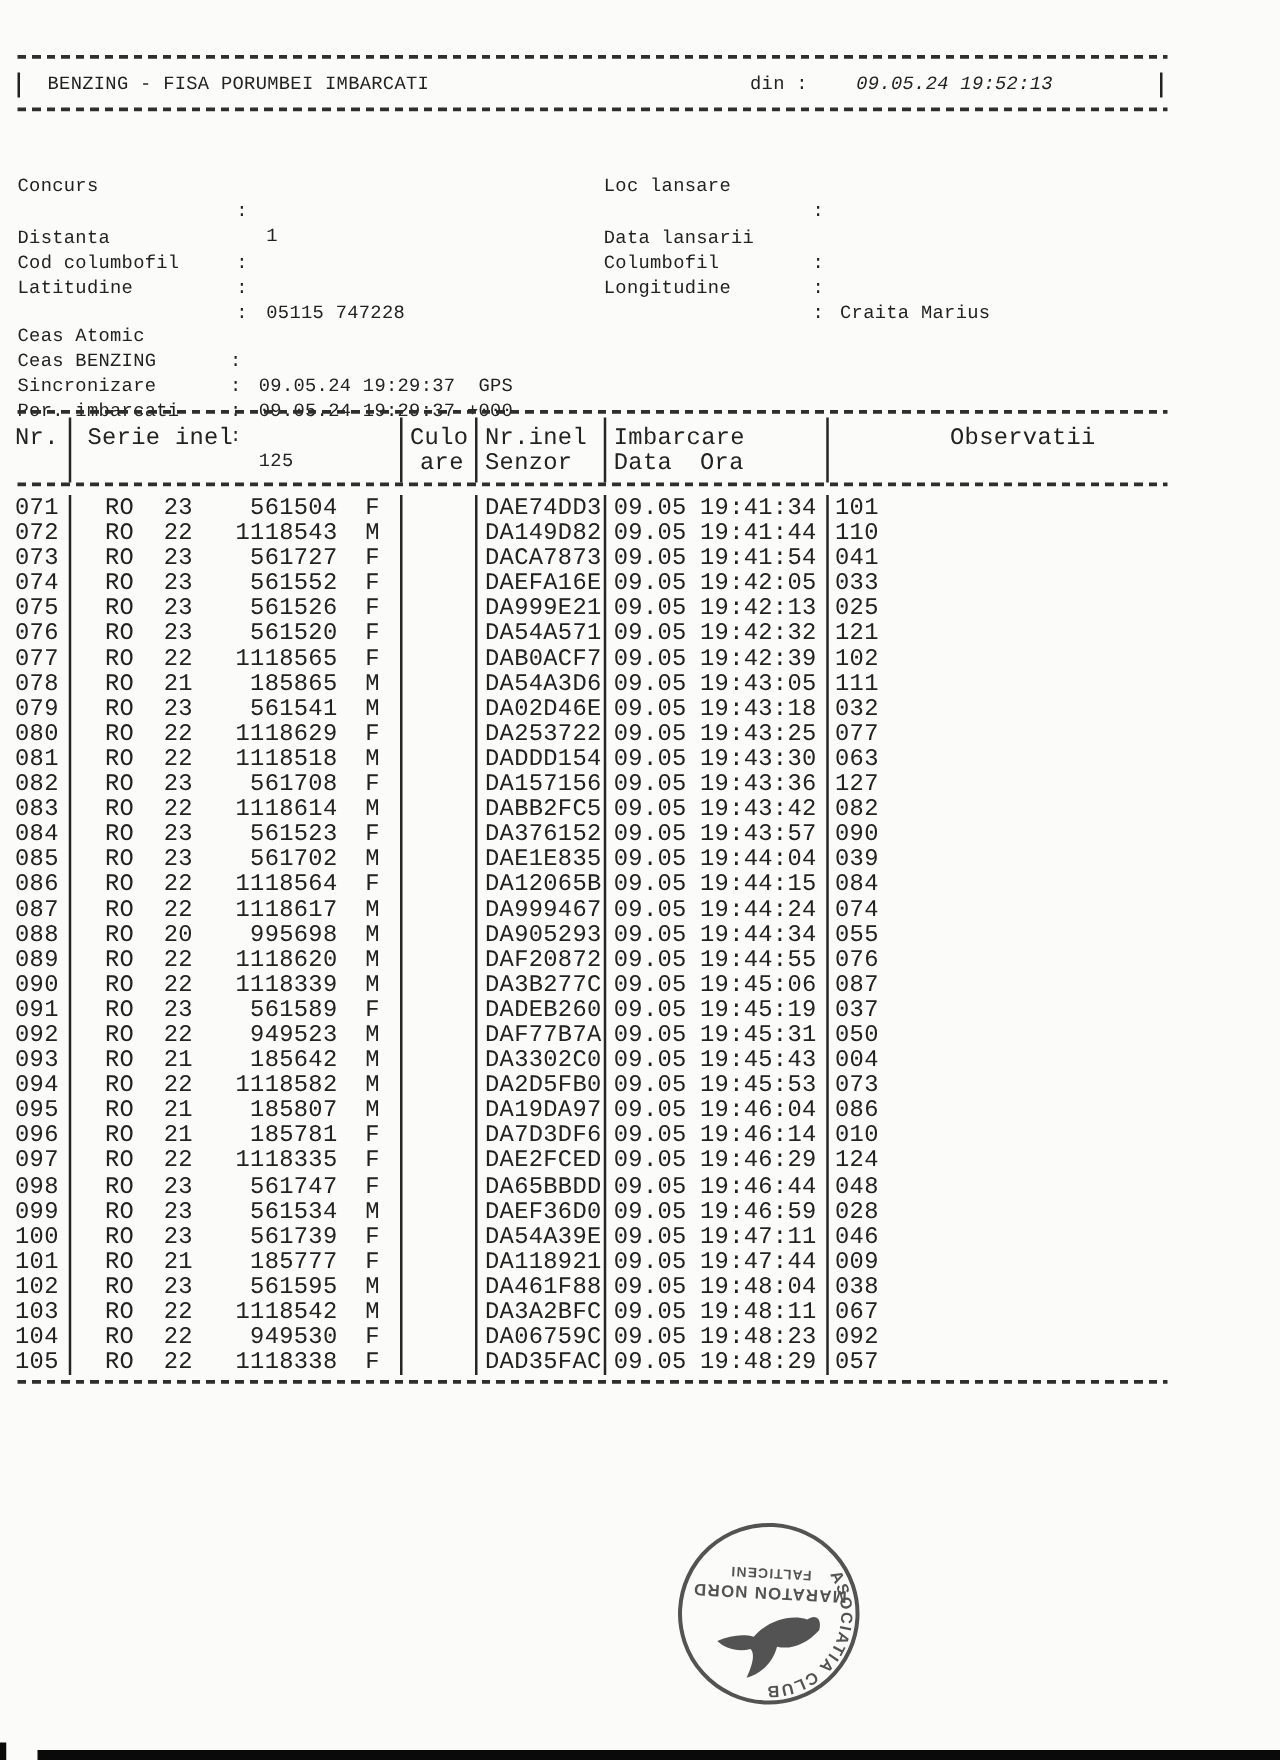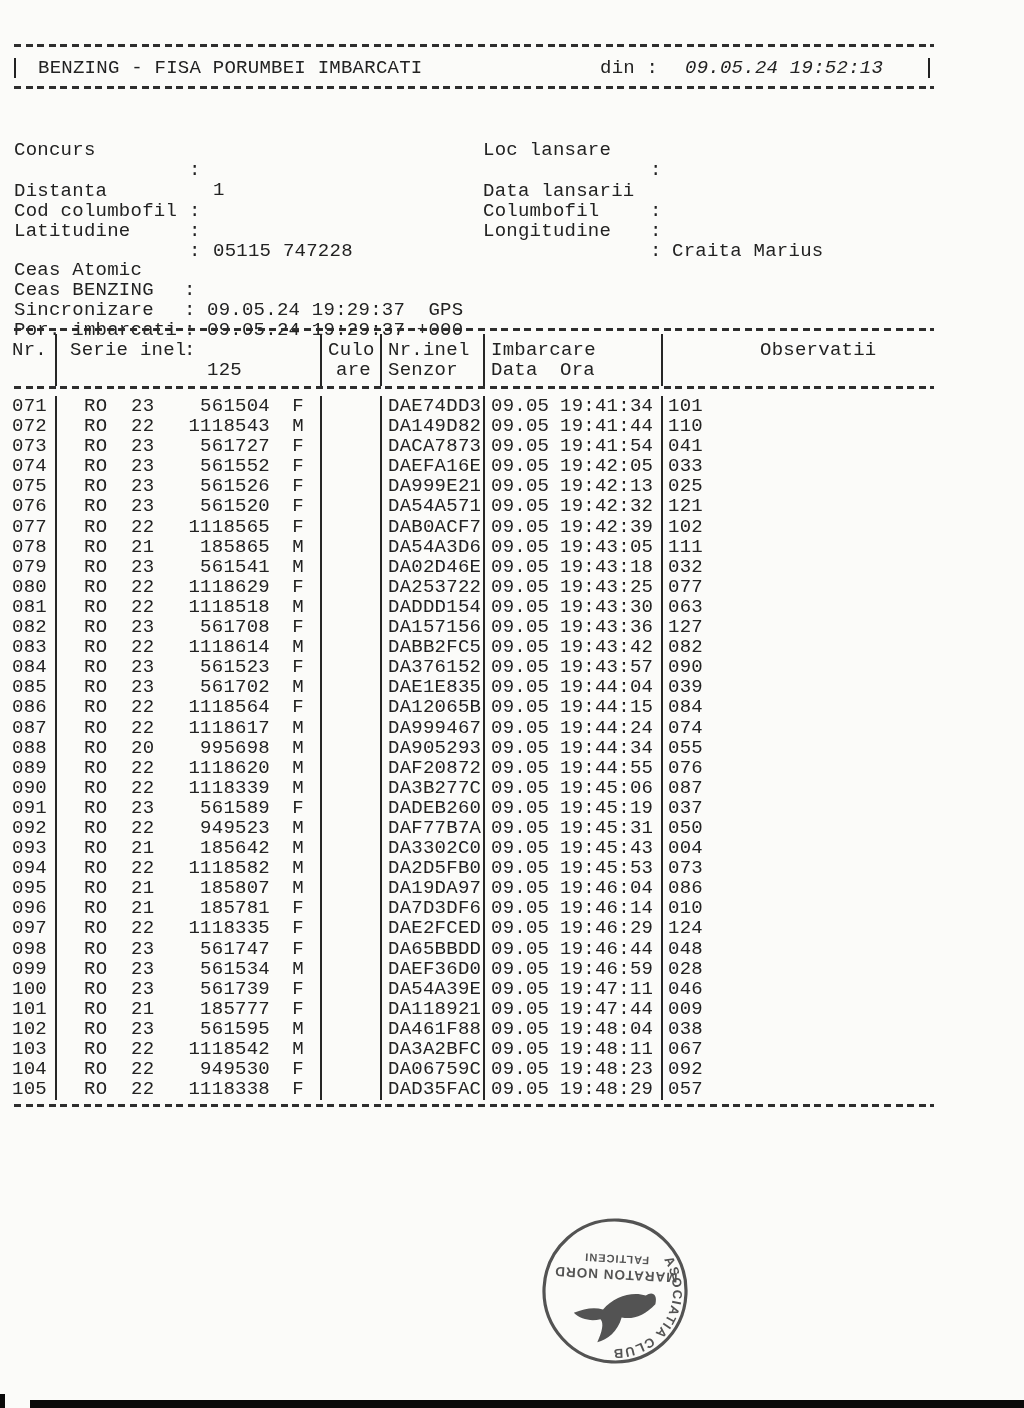--- a/index.html
+++ b/index.html
@@ -4,21 +4,21 @@
 <style>
   html,body{margin:0;padding:0;}
   .page{
     position:relative;
     width:1024px;height:1408px;
     background:#fbfbf9;
     font-family:"Liberation Mono","DejaVu Sans Mono",monospace;
     color:#222;
     overflow:hidden;
   }
-  .mono{font-size:19px;line-height:20px;letter-spacing:.25px;white-space:pre;}
+  .mono{font-size:15px;line-height:20px;letter-spacing:.25px;white-space:pre;}
   .abs{position:absolute;}
   
   .dash{
     position:absolute;left:14px;width:920px;height:3px;
     background:repeating-linear-gradient(90deg,#2e2e2e 0 7px,transparent 7px 11.6px);
   }
   
   .pipe{position:absolute;width:2px;height:20px;background:#222;}
   
   .vbar{position:absolute;top:0;bottom:0;width:1.7px;background:#262626;}

